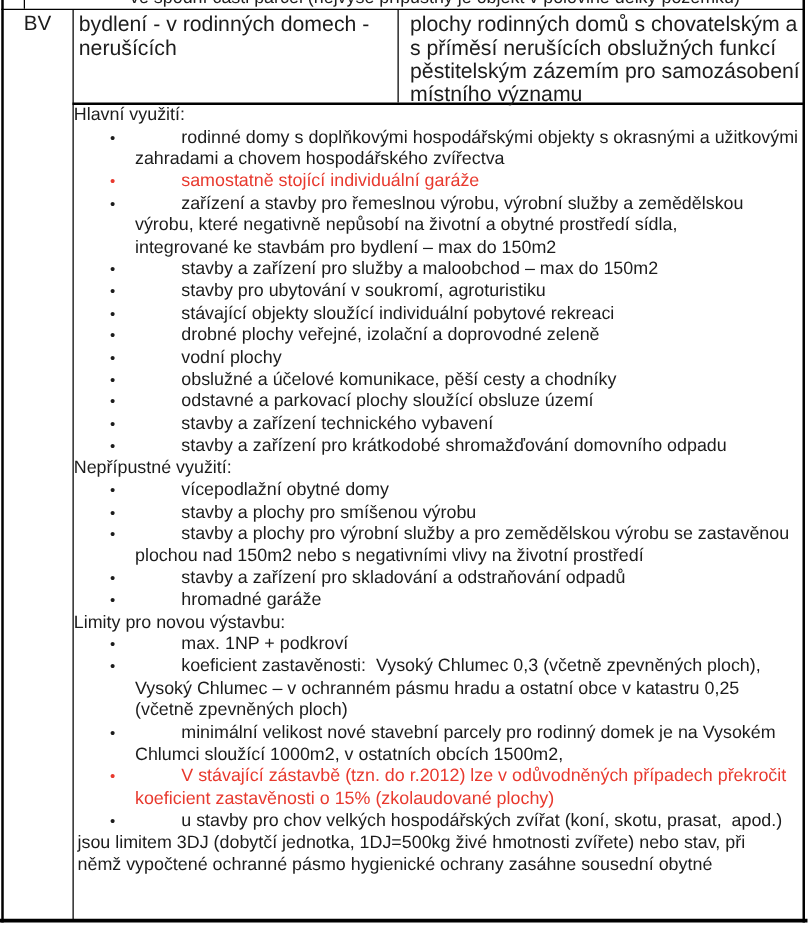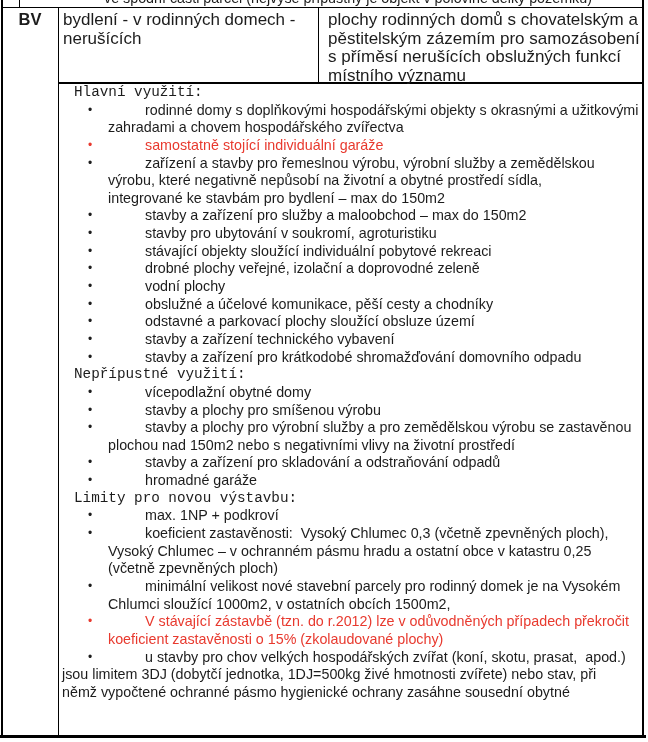--- a/index.html
+++ b/index.html
@@ -11,31 +11,31 @@
     font-family:"Liberation Sans", sans-serif;
     color:var(--text,#1c1c1c);
   }
   .bl{position:absolute;background:var(--border,#000);}
   
   .cliprow{position:absolute;left:2px;top:0;width:641px;height:7px;overflow:hidden;}
   .cliptext{position:absolute;left:102px;top:-10px;font-size:14.3px;white-space:pre;}
   
   .zone-code{
     position:absolute;left:2px;top:10px;width:56px;
-    text-align:center;font-weight:bold;font-size:16.5px;
+    text-align:center;font-weight:normal;font-size:16.5px;
   }
   .zone-name{position:absolute;left:63px;top:11px;width:252px;}
   .zone-desc{position:absolute;left:328px;top:11px;width:312px;}
   .hline{height:18.6px;line-height:18.6px;font-size:17px;white-space:pre;}
   
   .content{position:absolute;left:58px;top:84px;width:586px;}
   .line{position:relative;height:17.65px;font-size:14.3px;}
   .marker{position:absolute;left:30px;top:1px;font-size:12px;}
   .ltext{position:absolute;top:0;white-space:pre;}
-  .t-sec .ltext{left:16px;font-family:Liberation Mono, monospace;}
+  .t-sec .ltext{left:1px;}
   .t-flu .ltext{left:4px;}
   .t-bul .ltext{left:50px;margin-left:37px;}
   .t-con .ltext{left:50px;}
   .red{color:var(--red,#e8392e);}
 </style>
 </head>
 <body>
 
 <div class="page">
 
@@ -52,22 +52,22 @@
   <div class="bl" style="left:58px;top:82px;width:586px;height:2px;"></div>
   <div class="bl" style="left:0;top:735px;width:646px;height:3px;"></div>
 
   <div class="zone-code">BV</div>
   <div class="zone-name" id="zone-name">
       <div class="hline">bydlení - v rodinných domech -</div>
       <div class="hline">nerušících</div>
     </div>
   <div class="zone-desc" id="zone-desc">
       <div class="hline">plochy rodinných domů s chovatelským a</div>
+      <div class="hline">s příměsí nerušících obslužných funkcí</div>
       <div class="hline">pěstitelským zázemím pro samozásobení</div>
-      <div class="hline">s příměsí nerušících obslužných funkcí</div>
       <div class="hline">místního významu</div>
     </div>
 
   <div class="content" id="content">
       <div class="line t-sec">
         <span class="ltext">Hlavní využití:</span>
       </div>
       <div class="line t-bul">
         <span class="marker">•</span>
         <span class="ltext">rodinné domy s doplňkovými hospodářskými objekty s okrasnými a užitkovými</span>

